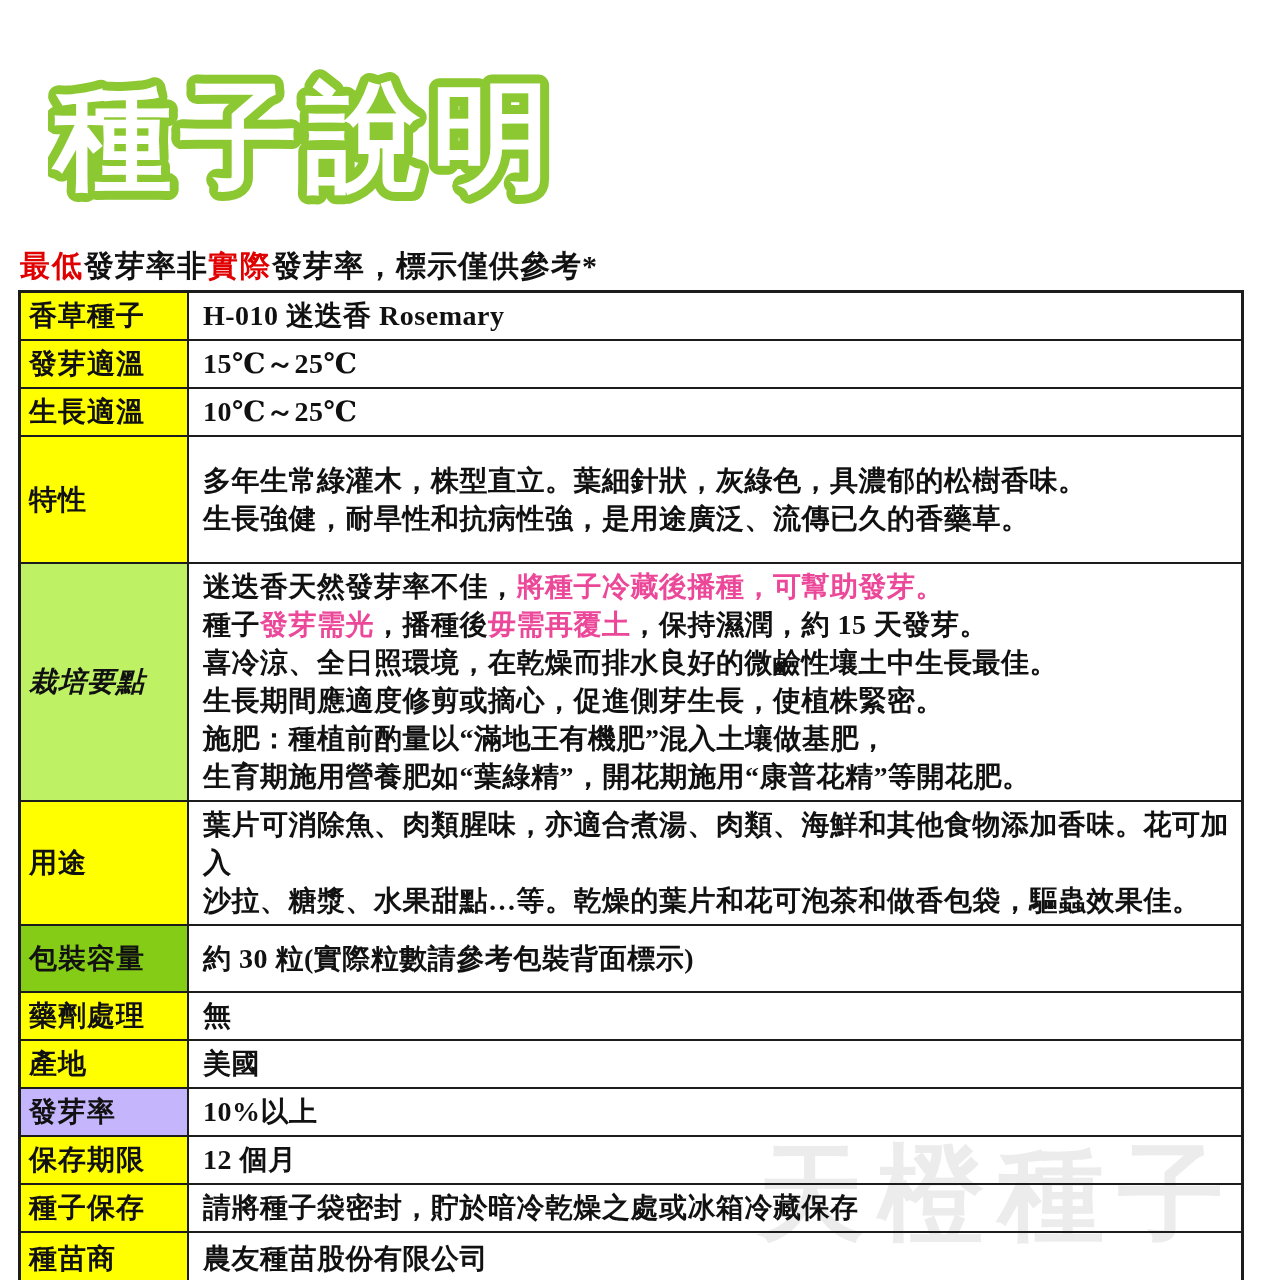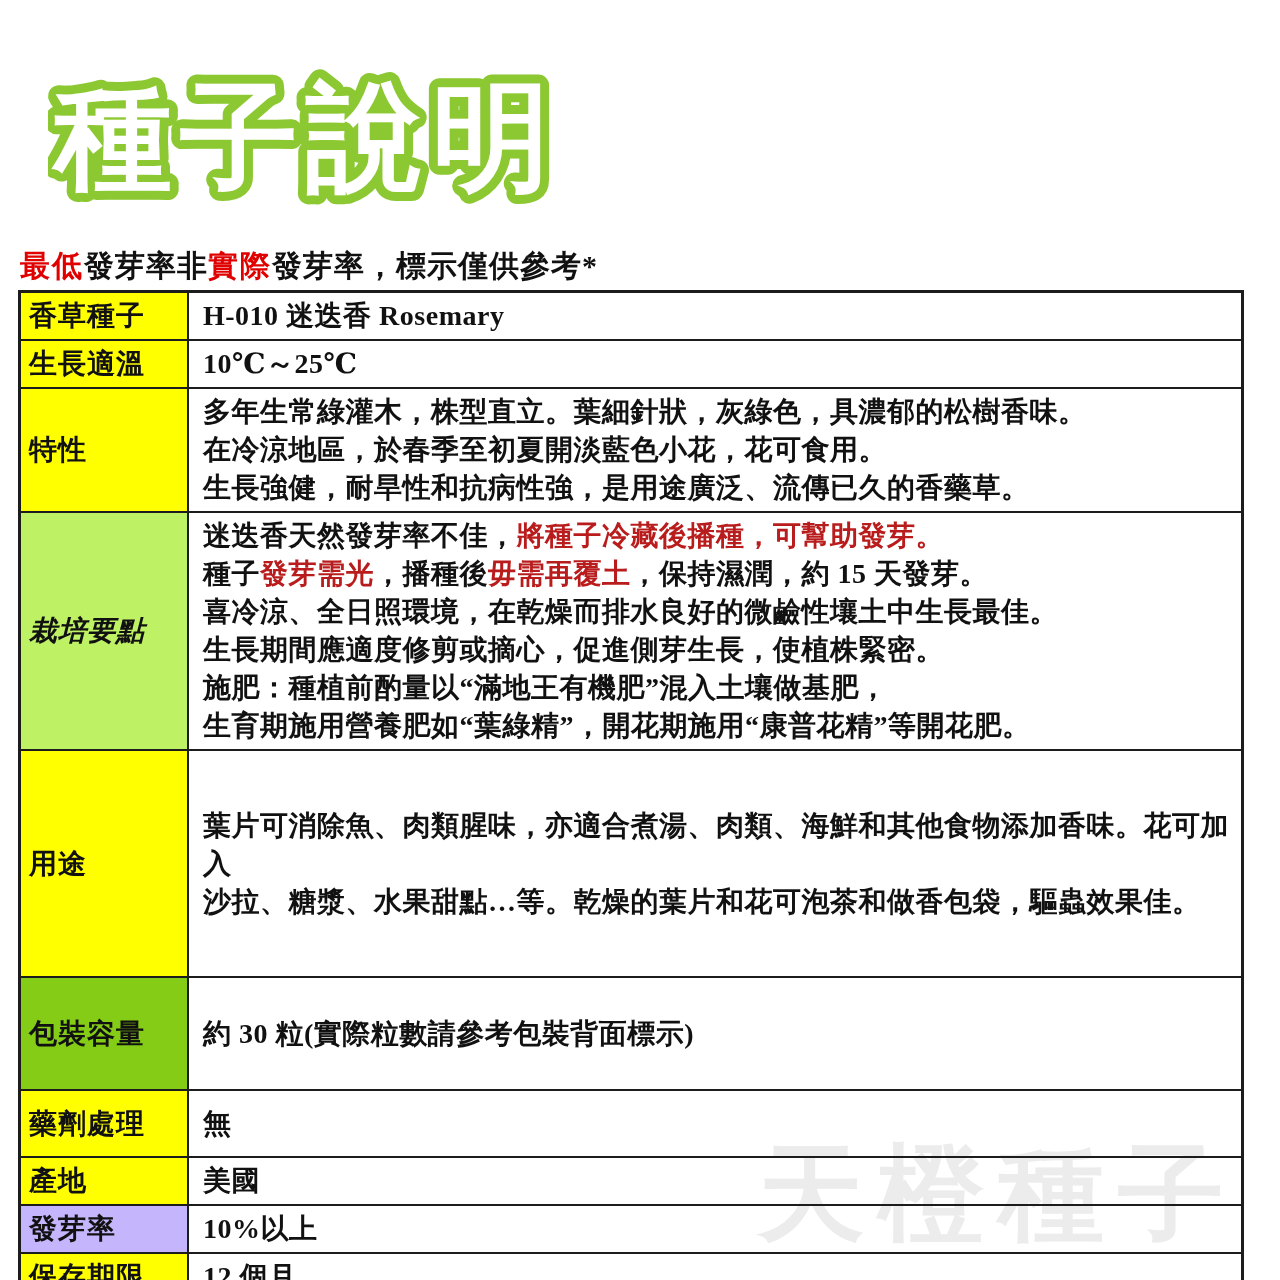--- a/index.html
+++ b/index.html
@@ -34,21 +34,21 @@
     padding:2px 0 2px 8px;box-sizing:border-box;
     font-size:28px;font-weight:bold;color:#111;
     letter-spacing:1px;
   }
   .content-cell{
     flex:1;display:flex;flex-direction:column;justify-content:center;
     padding:4px 10px 4px 14px;box-sizing:border-box;
     font-size:28px;color:#111;line-height:38px;
     font-weight:bold;letter-spacing:0.5px;
   }
-  .content-cell .red{color:#b91c1c;margin-top:22px;}
+  .content-cell .red{color:#ec4899;margin-top:22px;}
   
   .row:nth-child(1){min-height:43px;}
   .row:nth-child(2){min-height:43px;}
   .row:nth-child(3){min-height:43px;}
   .row:nth-child(4){min-height:127px;}
   .row:nth-child(5){min-height:227px;}
   .row:nth-child(6){min-height:113px;}
   .row:nth-child(7){min-height:67px;}
   .row:nth-child(8){min-height:45px;}
   .row:nth-child(9){min-height:45px;}
@@ -81,30 +81,35 @@
   </div>
 
 <div class="spec-table">
     <div class="row">
       <div class="label-cell" style="background: rgb(255, 255, 0);">香草種子</div>
       <div class="content-cell">
         <div class="line"><span>H-010 迷迭香 Rosemary</span></div>
       </div>
     </div>
     <div class="row">
+      <div class="label-cell" style="background: rgb(255, 255, 0);">發芽適溫</div>
+      <div class="content-cell">
+        <div class="line"><span>15℃～25℃</span></div>
+      </div>
+    </div>
+    <div class="row">
       <div class="label-cell" style="background: rgb(255, 255, 0);">生長適溫</div>
       <div class="content-cell">
         <div class="line"><span>10℃～25℃</span></div>
       </div>
     </div>
     <div class="row">
       <div class="label-cell" style="background: rgb(255, 255, 0);">特性</div>
       <div class="content-cell">
         <div class="line"><span>多年生常綠灌木，株型直立。葉細針狀，灰綠色，具濃郁的松樹香味。</span></div>
-        <div class="line"><span>在冷涼地區，於春季至初夏開淡藍色小花，花可食用。</span></div>
         <div class="line"><span>生長強健，耐旱性和抗病性強，是用途廣泛、流傳已久的香藥草。</span></div>
       </div>
     </div>
     <div class="row">
       <div class="label-cell" style="background: #bef264; font-style: italic;">栽培要點</div>
       <div class="content-cell">
         <div class="line"><span>迷迭香天然發芽率不佳，</span><span class="red">將種子冷藏後播種，可幫助發芽。</span></div>
         <div class="line"><span>種子</span><span class="red">發芽需光</span><span>，播種後</span><span class="red">毋需再覆土</span><span>，保持濕潤，約 15 天發芽。</span></div>
         <div class="line"><span>喜冷涼、全日照環境，在乾燥而排水良好的微鹼性壤土中生長最佳。</span></div>
         <div class="line"><span>生長期間應適度修剪或摘心，促進側芽生長，使植株緊密。</span></div>

